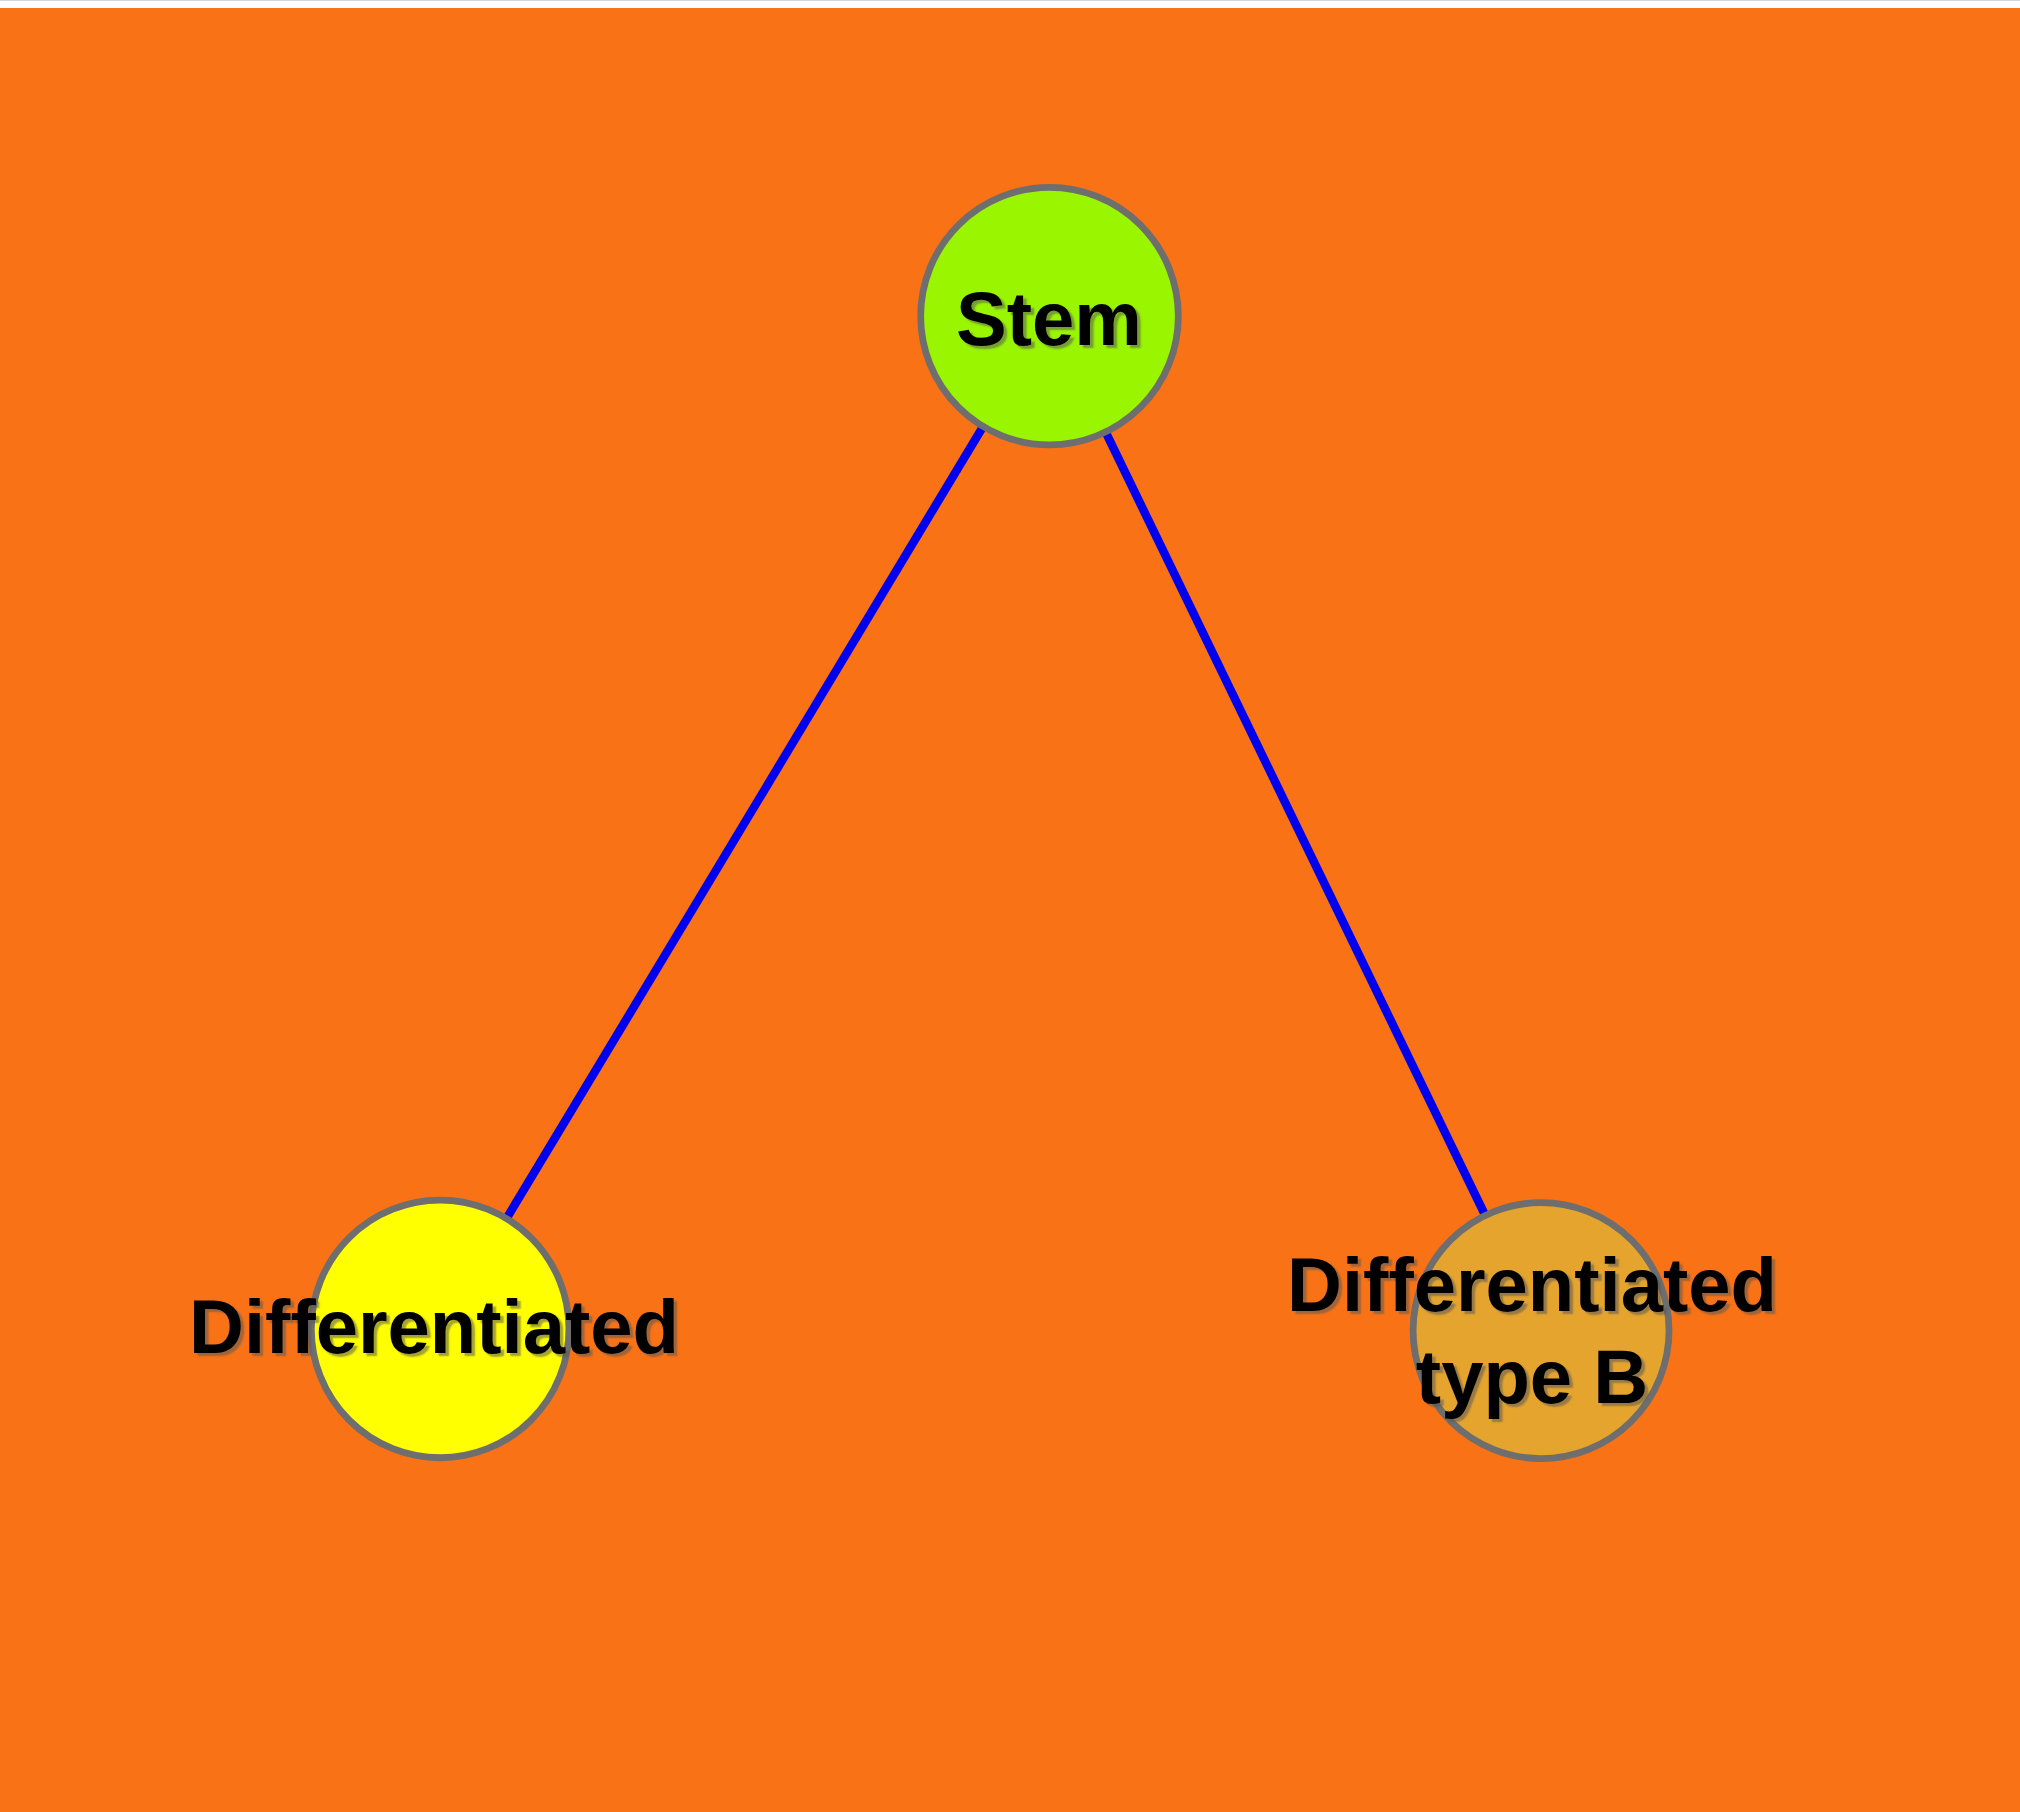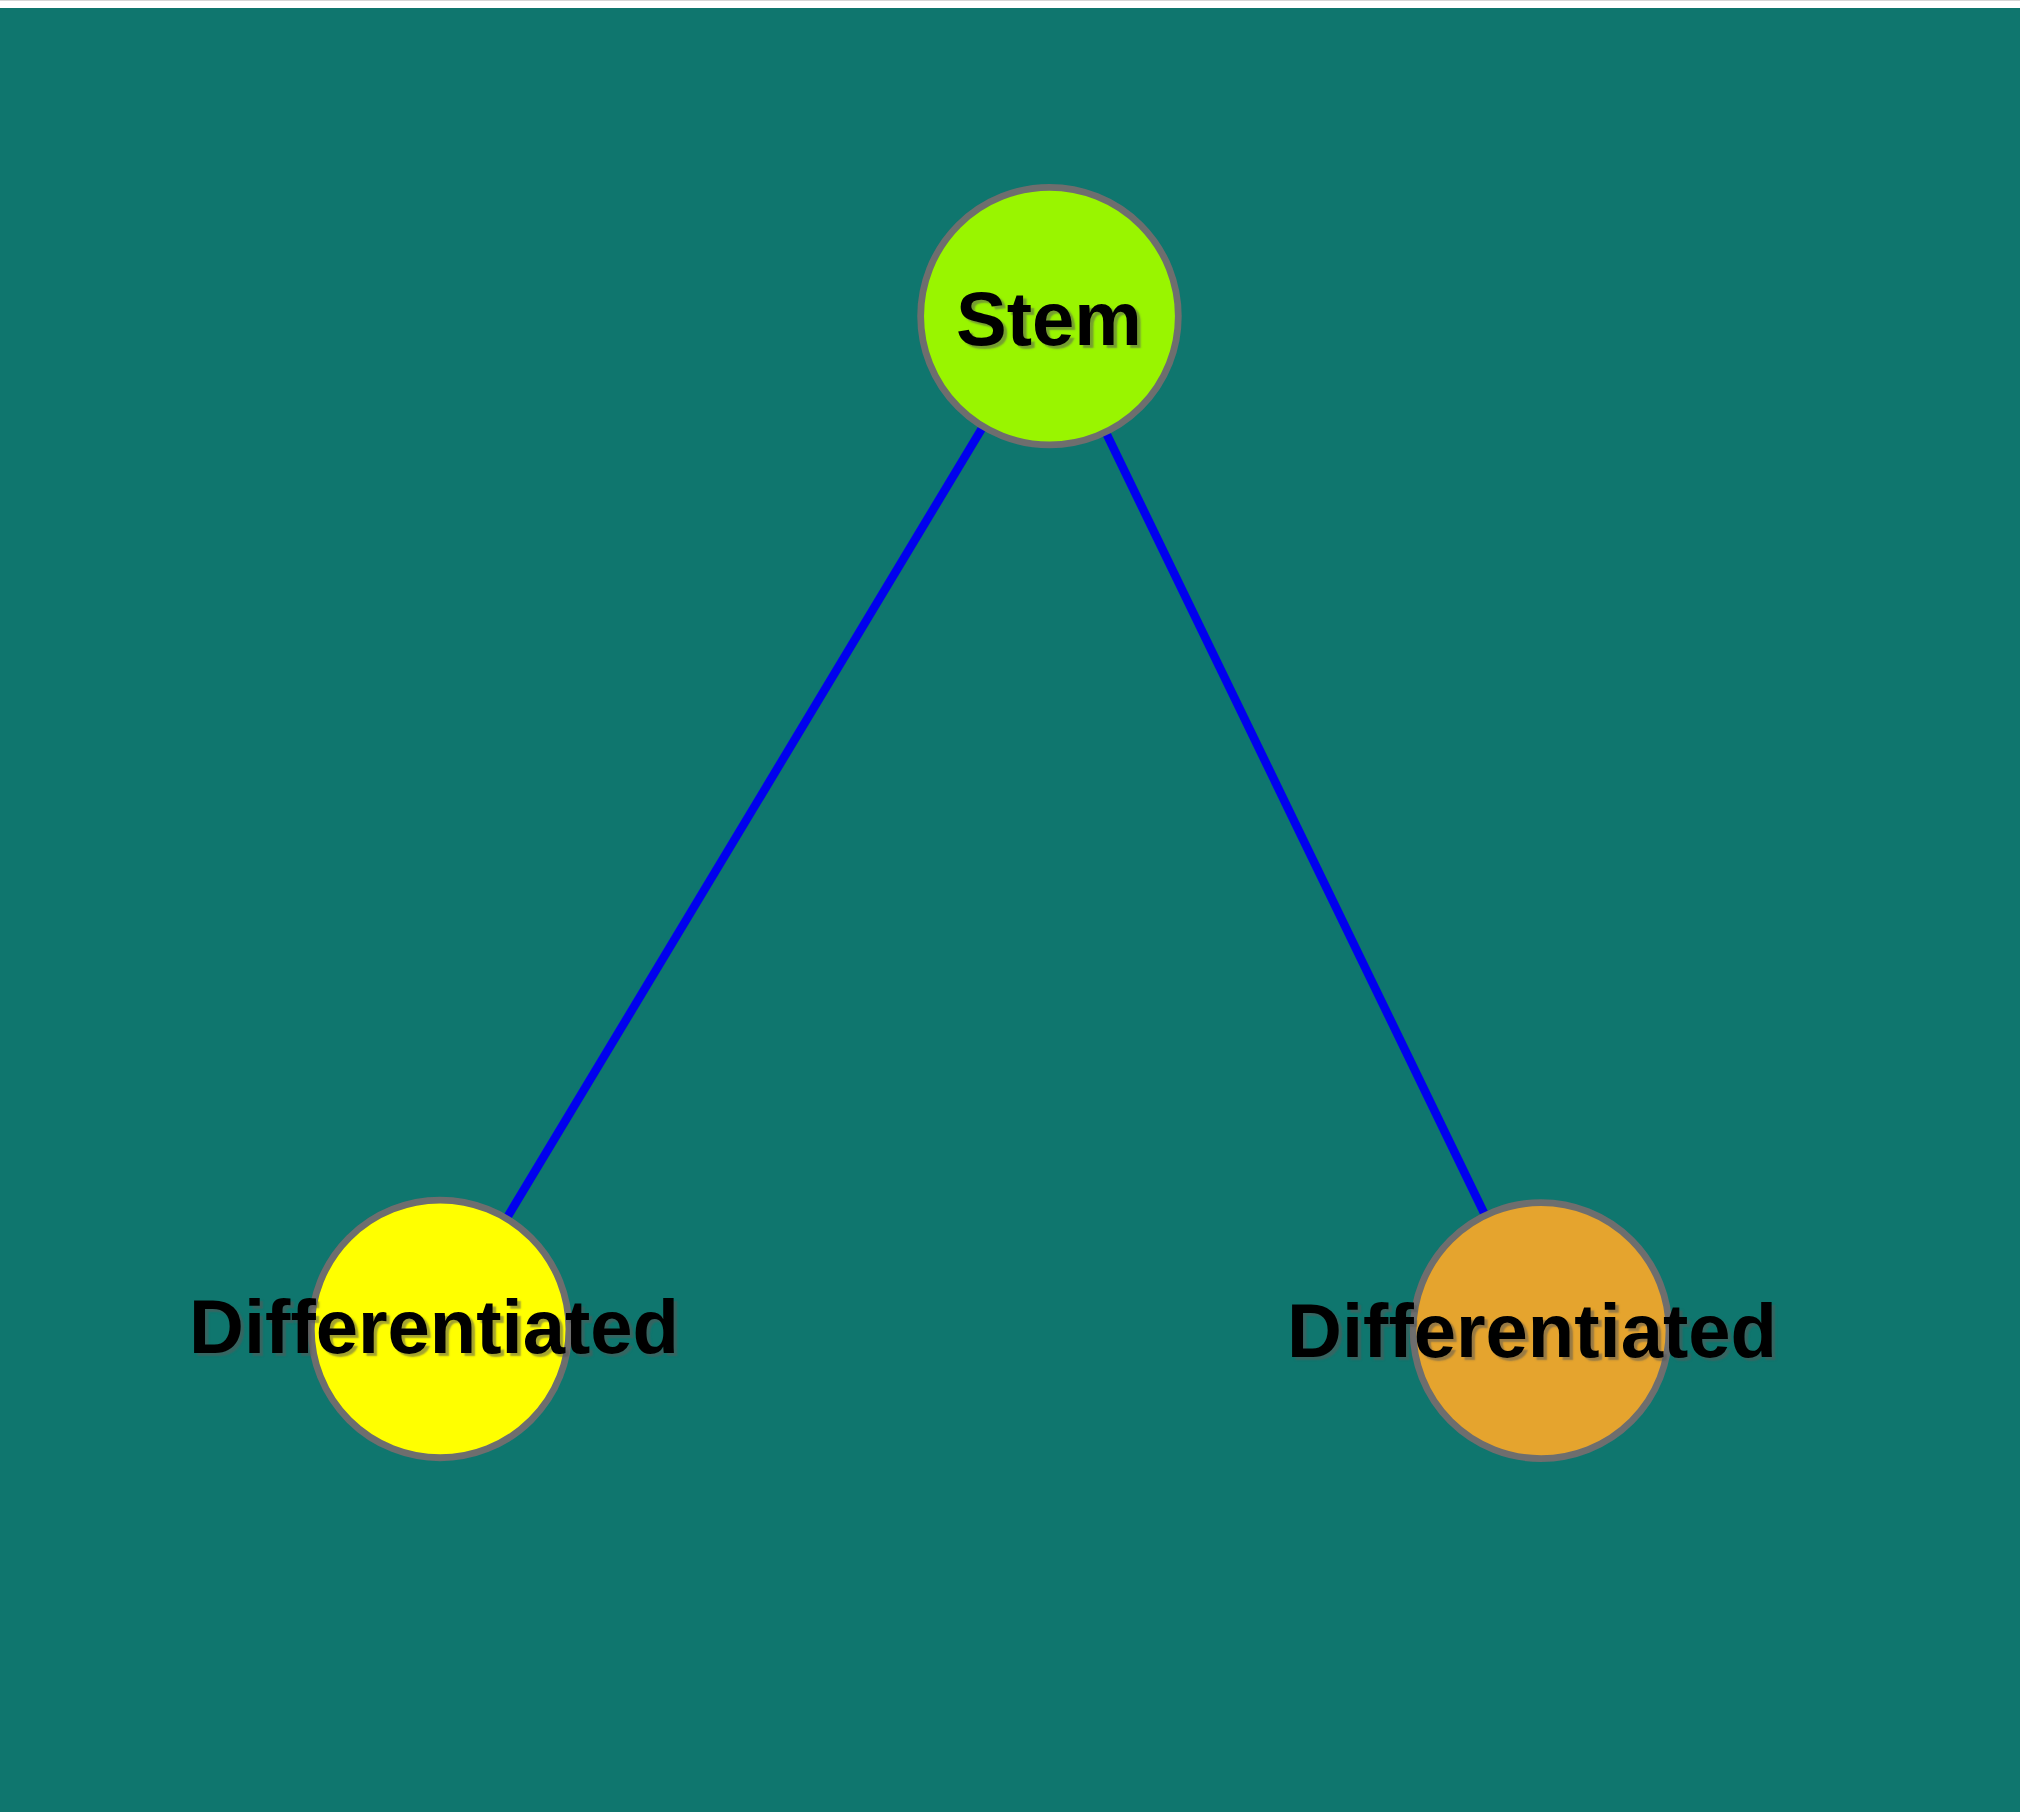--- a/index.html
+++ b/index.html
@@ -52,21 +52,21 @@
     line-height: 92px;
     color: #000000;
     text-shadow: 3.4px 3.4px 1.7px rgba(88, 88, 88, 0.55);
     white-space: nowrap;
     pointer-events: none;
   }
 </style>
 </head>
 <body>
 
-<div class="canvas" style="background: #0f766e;">
+<div class="canvas" style="background: #f97316;">
 
   <div class="top-strip" style="background: rgb(255, 255, 255); border-top-color: rgb(214, 214, 214);"></div>
 
   <svg class="graph" viewBox="0 0 2384 2138">
     <line class="edge" x1="1238" y1="373" x2="519" y2="1568" style="stroke: rgb(0, 0, 238);"></line>
     <line class="edge" x1="1238" y1="373" x2="1818" y2="1570" style="stroke: rgb(0, 0, 238);"></line>
 
     <circle class="node" cx="1238" cy="373" r="152" style="stroke: rgb(110, 110, 110); fill: rgb(153, 245, 0);"></circle>
     <circle class="node" cx="519" cy="1568" r="152" style="stroke: rgb(110, 110, 110); fill: rgb(255, 255, 0);"></circle>
     <circle class="node" cx="1818" cy="1570" r="151" style="stroke: rgb(110, 110, 110); fill: rgb(229, 164, 46);"></circle>
@@ -75,16 +75,17 @@
   <div class="label" style="left: 1049px; top: 319px; color: rgb(0, 0, 0);">
     <div>Stem</div>
   </div>
 
   <div class="label" style="left: 434px; top: 1327px; color: rgb(0, 0, 0);">
     <div>Differentiated</div>
   </div>
 
   <div class="label" style="left: 1532px; top: 1331px; color: rgb(0, 0, 0);">
     <div>Differentiated</div>
+    <div>type B</div>
   </div>
 
 </div>
 
 
 </body></html>

